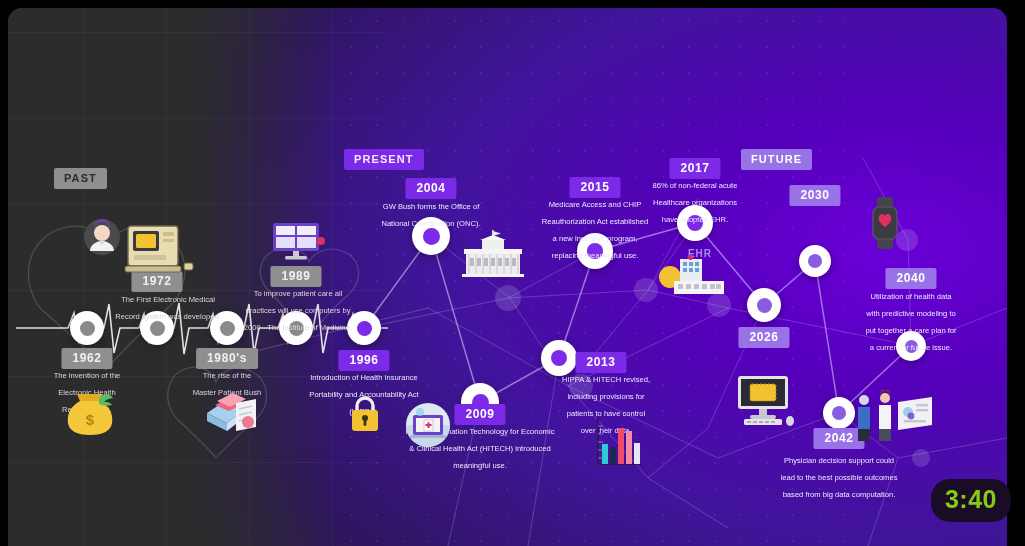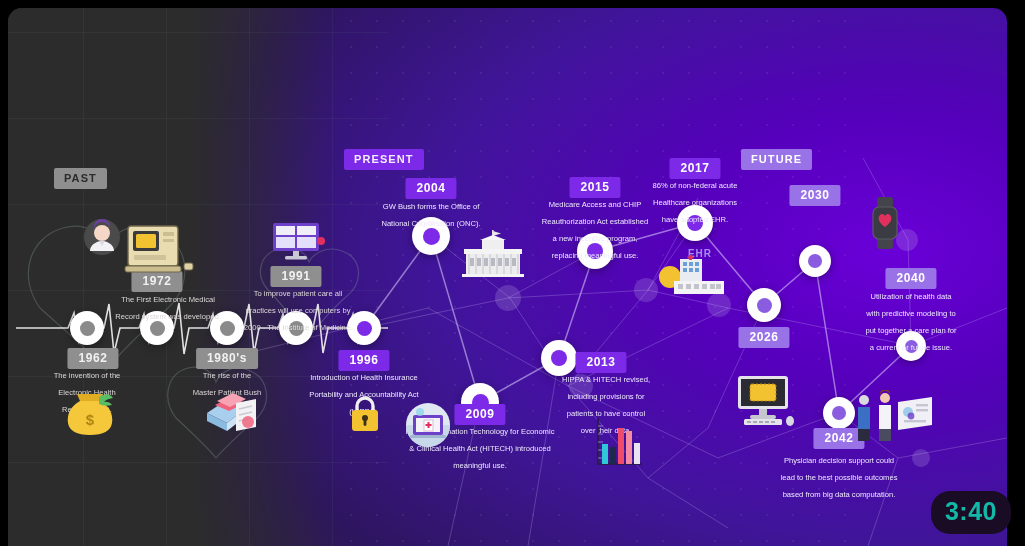--- a/index.html
+++ b/index.html
@@ -71,22 +71,22 @@
   .node i{display:block;border-radius:50%;}
   .node.grey i{background:#8a8a8a;}
   .node.purple i{background:#7c2ae8;}
   .node.lilac i{background:#8a5ce0;}
 
   
   .ill{position:absolute;transform:translate(-50%,-50%);}
 
   
   #timer{
-    position:absolute;right:14px;bottom:12px;
-    background:#1b0c26;color:#14b8a6;border-radius:19px;
+    position:absolute;right:14px;bottom:24px;
+    background:#1b0c26;color:#84cc16;border-radius:19px;
     padding:6px 14px 8px;font-size:25px;font-weight:bold;letter-spacing:.5px;
     font-family:"Liberation Sans",sans-serif;
   }
   .ehrlbl{position:absolute;color:#a98bf0;font-size:10px;font-weight:bold;letter-spacing:1px;transform:translateX(-50%);}
 </style>
 </head>
 <body>
 
 <div id="player">
   <div id="stage">
@@ -190,24 +190,24 @@
     <div class="node lilac" style="left:807px;top:253px;width:32px;height:32px">
         <i style="width:14px;height:14px"></i>
       </div>
     <div class="node lilac" style="left:831px;top:405px;width:32px;height:32px">
         <i style="width:14px;height:14px"></i>
       </div>
     <div class="node lilac" style="left:903px;top:338px;width:30px;height:30px">
         <i style="width:13px;height:13px"></i>
       </div>
 
-    <div class="year grey" style="left:85px;top:340px">1962</div>
+    <div class="year grey" style="left:79px;top:340px">1962</div>
     <div class="year grey" style="left:149px;top:263px">1972</div>
     <div class="year grey" style="left:219px;top:340px">1980's</div>
-    <div class="year grey" style="left:288px;top:258px">1991</div>
+    <div class="year grey" style="left:288px;top:258px">1989</div>
     <div class="year purple" style="left:356px;top:342px">1996</div>
     <div class="year purple" style="left:423px;top:170px">2004</div>
     <div class="year purple" style="left:472px;top:396px">2009</div>
     <div class="year purple" style="left:593px;top:344px">2013</div>
     <div class="year purple" style="left:587px;top:169px">2015</div>
     <div class="year purple" style="left:687px;top:150px">2017</div>
     <div class="year lilac" style="left:756px;top:319px">2026</div>
     <div class="year lilac" style="left:807px;top:177px">2030</div>
     <div class="year lilac" style="left:831px;top:420px">2042</div>
     <div class="year lilac" style="left:903px;top:260px">2040</div>

